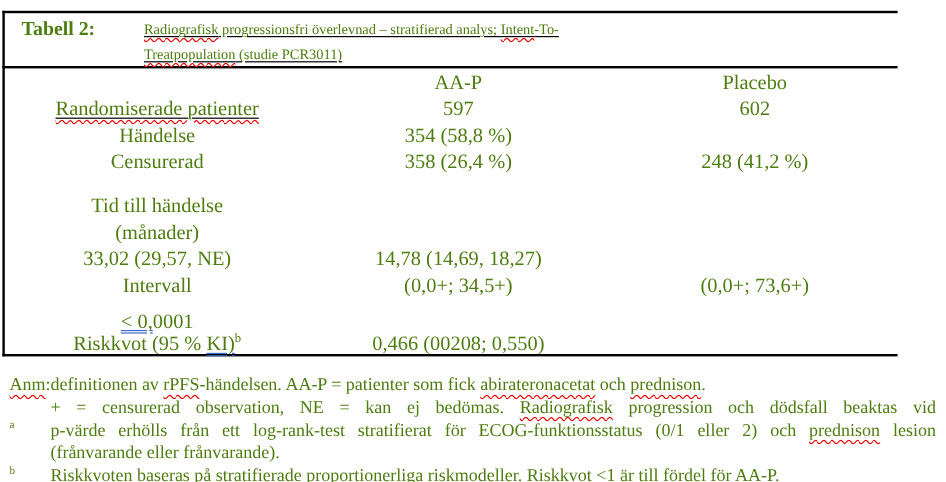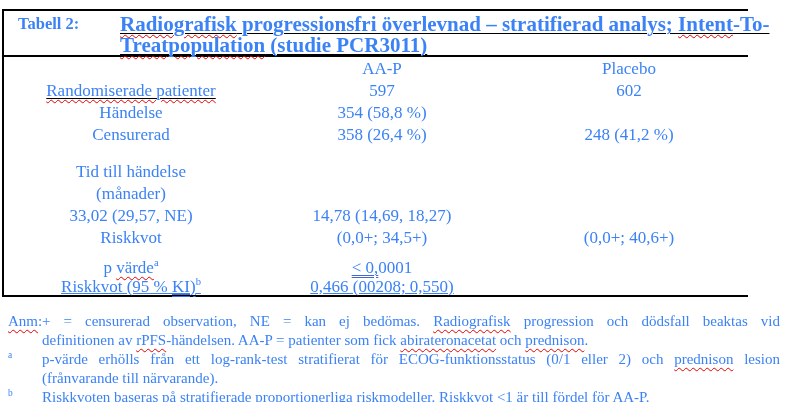--- a/index.html
+++ b/index.html
@@ -1,27 +1,27 @@
 <!DOCTYPE html>
 <html style="--sq: #ea0000; --bd: #4169cf;"><head>
 <meta charset="utf-8">
 <style>
   html,body{margin:0;padding:0;background:#fff;}
   #page{
-    position:relative;width:788px;height:402px;background:#ffffff;color:#3b82f6;
+    position:relative;width:788px;height:402px;background:#ffffff;color:#4d7c0f;
     font-family:"Liberation Serif","DejaVu Serif",serif;font-size:17px;overflow:hidden;
   }
   .hrule{position:absolute;background:#000;height:2px;}
   #rule-top{left:2px;top:9px;width:746px;}
   #rule-mid{left:2px;top:55px;width:746px;}
   #rule-bottom{left:2px;top:295px;width:746px;}
   #vline{position:absolute;left:2px;top:9px;width:2px;height:288px;background:#000;}
 
   #title-label{position:absolute;left:18px;top:14px;font-weight:bold;font-size:16.5px;}
-  #title-text{position:absolute;left:120px;top:14px;width:650px;font-size:21px;line-height:21px;font-weight:bold;}
+  #title-text{position:absolute;left:120px;top:14px;width:650px;font-size:12px;line-height:21px;font-weight:normal;}
 
   #tbl{position:absolute;left:6px;top:58px;width:744px;}
   .trow{display:grid;grid-template-columns:250px 252px 242px;line-height:22px;text-align:center;}
   .spacer{width:100%;}
 
   #footnotes{position:absolute;left:6px;top:312px;width:774px;font-size:15px;line-height:19px;}
   .fn{position:relative;}
   .fn-marker{position:absolute;left:2px;top:0;}
   .fn-text{margin-left:36px;}
   .fn-line{white-space:normal;}
@@ -76,51 +76,50 @@
         <div class="trow">
           <div class="cell">(månader)</div>
           <div class="cell"></div>
           <div class="cell"></div>
         </div>
         <div class="trow">
           <div class="cell">33,02 (29,57, NE)</div>
           <div class="cell">14,78 (14,69, 18,27)</div>
         </div>
         <div class="trow">
-          <div class="cell">Riskkvot</div>
+          <div class="cell">Intervall</div>
           <div class="cell">(0,0+; 34,5+)</div>
-          <div class="cell">(0,0+; 40,6+)</div>
+          <div class="cell">(0,0+; 73,6+)</div>
         </div>
         <div class="spacer" style="height: 8px;"></div>
         <div class="trow" style="line-height: 21px;">
-          <div class="cell">p <span class="st-sq">värde</span><span class="st-sup">a</span></div>
           <div class="cell"><span class="st-bd">&lt; 0,</span>0001</div>
           <div class="cell"></div>
         </div>
-        <div class="trow" style="line-height: 18px; text-decoration: underline;">
+        <div class="trow" style="line-height: 18px;">
           <div class="cell">Riskkvot (95 % <span class="st-bd">KI)</span><span class="st-sup">b</span></div>
           <div class="cell">0,466 (00208; 0,550)</div>
           <div class="cell"></div>
         </div>
       </div>
   </div>
 
   <div id="footnotes">
       <div class="fn">
         <span class="fn-marker"><span class="st-sq">Anm</span>:</span>
         <div class="fn-text">
+          <div class="fn-line">definitionen av <span class="st-sq">rPFS</span>-händelsen. AA-P = patienter som fick <span class="st-sq">abirateronacetat</span> och <span class="st-sq">prednison</span>.</div>
           <div class="fn-line jline">+ = censurerad observation, NE = kan ej bedömas. <span class="st-sq">Radiografisk</span> progression och dödsfall beaktas vid</div>
-          <div class="fn-line">definitionen av <span class="st-sq">rPFS</span>-händelsen. AA-P = patienter som fick <span class="st-sq">abirateronacetat</span> och <span class="st-sq">prednison</span>.</div>
         </div>
       </div>
       <div class="fn">
         <span class="fn-marker"><span class="st-sup">a</span></span>
         <div class="fn-text">
           <div class="fn-line jline">p-värde erhölls från ett log-rank-test stratifierat för ECOG-funktionsstatus (0/1 eller 2) och <span class="st-sq">prednison</span> lesion</div>
-          <div class="fn-line">(frånvarande till närvarande).</div>
+          <div class="fn-line">(frånvarande eller frånvarande).</div>
         </div>
       </div>
       <div class="fn">
         <span class="fn-marker"><span class="st-sup">b</span></span>
         <div class="fn-text">
           <div class="fn-line">Riskkvoten baseras på stratifierade proportionerliga riskmodeller. Riskkvot &lt;1 är till fördel för AA-P.</div>
         </div>
       </div>
     </div>
 </div>

